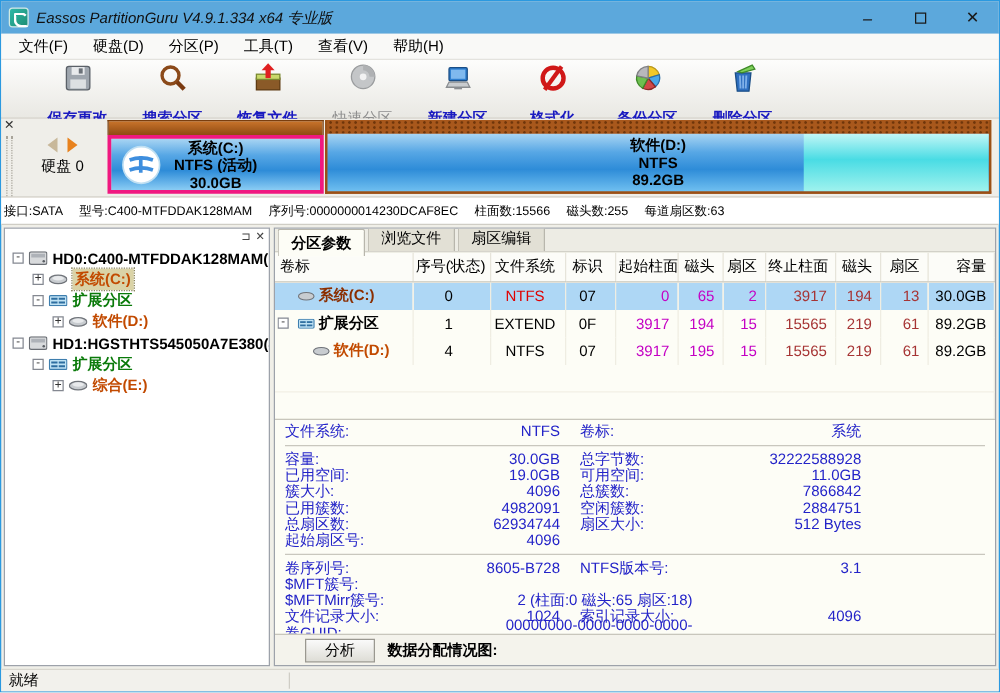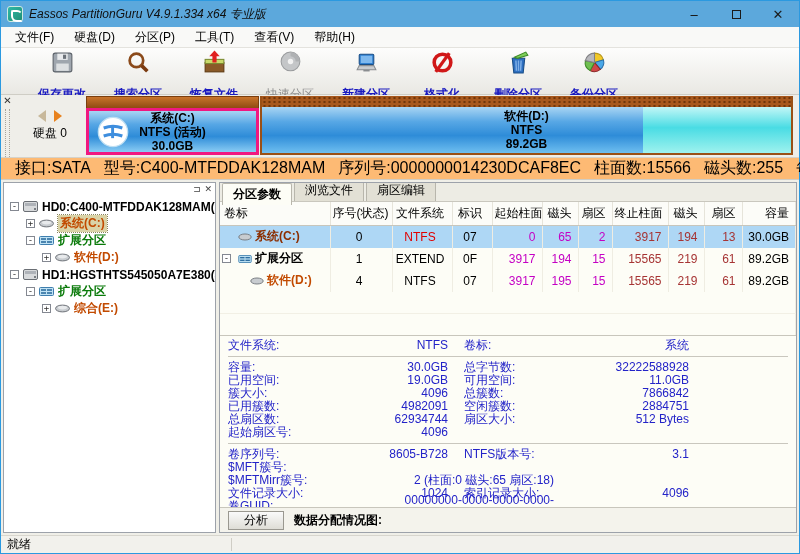--- a/index.html
+++ b/index.html
@@ -45,21 +45,21 @@
   .region-cap { height:12px; background:linear-gradient(180deg,#C9742B,#8F4A12); border:1px solid #7A3E0E; border-bottom:none; }
   .ext-cap { height:11px; background:#A8581C; background-image:radial-gradient(#70360A 1px, transparent 1.4px); background-size:5px 4px; }
   .part-block { flex:1; position:relative; overflow:hidden; text-align:center; }
   .block-c { border:3px solid #F01880; background:linear-gradient(180deg,#A9D5F3 0%,#57A7E5 32%,#2E8CD8 62%,#8ACCF4 100%); }
   .block-d { background:linear-gradient(180deg,#A9D5F3 0%,#57A7E5 32%,#2E8CD8 62%,#6FBFF0 100%); }
   .free-part { position:absolute; right:0; top:0; bottom:0; width:28%; background:linear-gradient(180deg,#C2F6F6 0%,#49DCE4 45%,#9FF2EE 100%); }
   .part-text { position:relative; z-index:2; display:flex; flex-direction:column; justify-content:center; height:100%; line-height:14px; font-weight:bold; color:#000; }
   .win-logo { position:absolute; left:8px; top:50%; transform:translateY(-50%); z-index:2; }
 
   
-  .infobar { height:22px; background:#fdba74; border-bottom:1px solid #CFCDC5; display:flex; align-items:center; padding-left:14px; gap:13px; white-space:nowrap; flex:0 0 auto; font-size:16px; }
+  .infobar { height:22px; background:#ffffff; border-bottom:1px solid #CFCDC5; display:flex; align-items:center; padding-left:2px; gap:13px; white-space:nowrap; flex:0 0 auto; font-size:10px; }
 
   
   .main { flex:1; display:flex; overflow:hidden; }
   .tree-panel { width:213px; background:#fff; border:1px solid #9DA2AA; margin:2px 0 2px 2px; display:flex; flex-direction:column; overflow:hidden; }
   .tree-head { height:13px; display:flex; justify-content:flex-end; gap:4px; padding:1px 3px 0 0; }
   .mini-btn { font-size:9px; line-height:10px; color:#444; }
   .tree-body { flex:1; padding:2px 0 0 4px; overflow:hidden; }
   .tree-item { display:flex; align-items:center; height:17px; white-space:nowrap; }
   .lvl0 { padding-left:2px; } .lvl1 { padding-left:18px; } .lvl2 { padding-left:34px; }
   .expander { width:9px; height:9px; border:1px solid #848891; background:#fff; font-size:9px; line-height:7px; text-align:center; color:#333; margin-right:4px; flex:0 0 auto; font-family:"DejaVu Sans Mono",monospace; }
@@ -95,21 +95,21 @@
   
   .details { flex:1; border-top:1px solid #C8C6BC; padding:3px 8px 0 8px; color:#2323C8; overflow:hidden; }
   .d-row { display:flex; height:13px; line-height:13px; align-items:center; }
   .dl1 { width:142px; flex:0 0 auto; } .dv1 { width:78px; flex:0 0 auto; text-align:right; }
   .dl2 { width:110px; margin-left:16px; flex:0 0 auto; } .dv2 { width:115px; flex:0 0 auto; text-align:right; }
   .d-row.full .dv-full { flex:1; text-align:right; margin-right:234px; }
   .d-sep { border-top:1px solid #C9C7BE; margin:4px 0; }
 
   
   .analyze-row { flex:0 0 25px; border-top:1px solid #C8C6BC; display:flex; align-items:center; gap:10px; padding-left:8px; background:#F4F3EC; }
-  .analyze-btn { width:56px; height:19px; background:linear-gradient(180deg,#FAFAFA,#DEDDD6); border:1px solid #9A9890; font-size:12px; color:#000; display:flex; align-items:center; justify-content:center; }
+  .analyze-btn { width:56px; height:19px; background:linear-gradient(180deg,#FAFAFA,#DEDDD6); border:1px solid #9A9890; font-size:12px; color:#000; display:flex; align-items:center; justify-content:center;margin-left:16px; }
   .alloc-label { font-weight:bold; }
 
   
   .statusbar { height:18px; background:#F2F1EC; border-top:1px solid #D8D6CE; display:flex; align-items:center; padding-left:6px; flex:0 0 auto; position:relative; }
   .status-div { position:absolute; left:230px; top:2px; bottom:2px; width:1px; background:#CFCDC5; }
 </style>
 </head>
 <body>
 
 <div class="window">
@@ -180,37 +180,37 @@
     </div>
     <div class="tool-btn">
       <svg viewBox="0 0 24 24">
           <circle cx="12" cy="12" r="8" fill="none" stroke="#D01818" stroke-width="3.4"></circle>
           <line x1="18.5" y1="3" x2="5.5" y2="21" stroke="#D01818" stroke-width="3.2"></line>
         </svg>
       <span class="tool-label">格式化</span>
     </div>
     <div class="tool-btn">
       <svg viewBox="0 0 24 24">
+          <path d="M12 3 a9 9 0 0 1 8.6 6.4 L12 12 Z" fill="#F2C928" stroke="#B8961A"></path>
+          <path d="M20.6 9.4 a9 9 0 0 1 -3 9.2 L12 12 Z" fill="#4AA8E8" stroke="#2A6EA8"></path>
+          <path d="M17.6 18.6 a9 9 0 0 1 -9.8 1.2 L12 12 Z" fill="#D04848" stroke="#8A2828"></path>
+          <path d="M7.8 19.8 a9 9 0 0 1 -4.6 -9.6 L12 12 Z" fill="#6FBF50" stroke="#3E8A28"></path>
+          <path d="M3.2 10.2 a9 9 0 0 1 8.8 -7.2 L12 12 Z" fill="#B8B8BC" stroke="#808084"></path>
+        </svg>
+      <span class="tool-label">备份分区</span>
+    </div>
+    <div class="tool-btn">
+      <svg viewBox="0 0 24 24">
           <polygon points="6,8 18,8 16.5,22 7.5,22" fill="#2E6FC0" stroke="#1A4E86"></polygon>
           <line x1="9.5" y1="10" x2="10" y2="20" stroke="#7FB0E8" stroke-width="1.4"></line>
           <line x1="12" y1="10" x2="12" y2="20" stroke="#7FB0E8" stroke-width="1.4"></line>
           <line x1="14.5" y1="10" x2="14" y2="20" stroke="#7FB0E8" stroke-width="1.4"></line>
           <polygon points="8,7 19,2 21,5 11,8" fill="#7FD05A" stroke="#3E8A28"></polygon>
         </svg>
       <span class="tool-label">删除分区</span>
-    </div>
-    <div class="tool-btn">
-      <svg viewBox="0 0 24 24">
-          <path d="M12 3 a9 9 0 0 1 8.6 6.4 L12 12 Z" fill="#F2C928" stroke="#B8961A"></path>
-          <path d="M20.6 9.4 a9 9 0 0 1 -3 9.2 L12 12 Z" fill="#4AA8E8" stroke="#2A6EA8"></path>
-          <path d="M17.6 18.6 a9 9 0 0 1 -9.8 1.2 L12 12 Z" fill="#D04848" stroke="#8A2828"></path>
-          <path d="M7.8 19.8 a9 9 0 0 1 -4.6 -9.6 L12 12 Z" fill="#6FBF50" stroke="#3E8A28"></path>
-          <path d="M3.2 10.2 a9 9 0 0 1 8.8 -7.2 L12 12 Z" fill="#B8B8BC" stroke="#808084"></path>
-        </svg>
-      <span class="tool-label">备份分区</span>
     </div>
   </div>
 
   <div class="diskpanel">
     <div class="panel-grip">
       <span class="grip-close">✕</span>
       <div class="grip-dots"></div>
     </div>
     <div class="disk-nav">
       <div class="nav-arrows">

